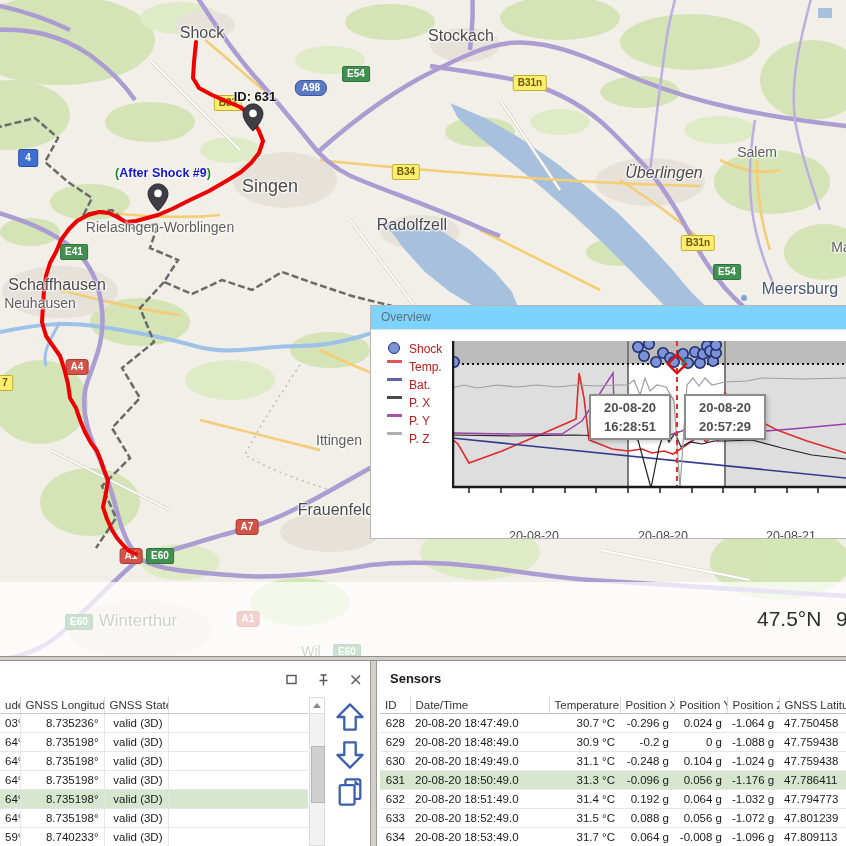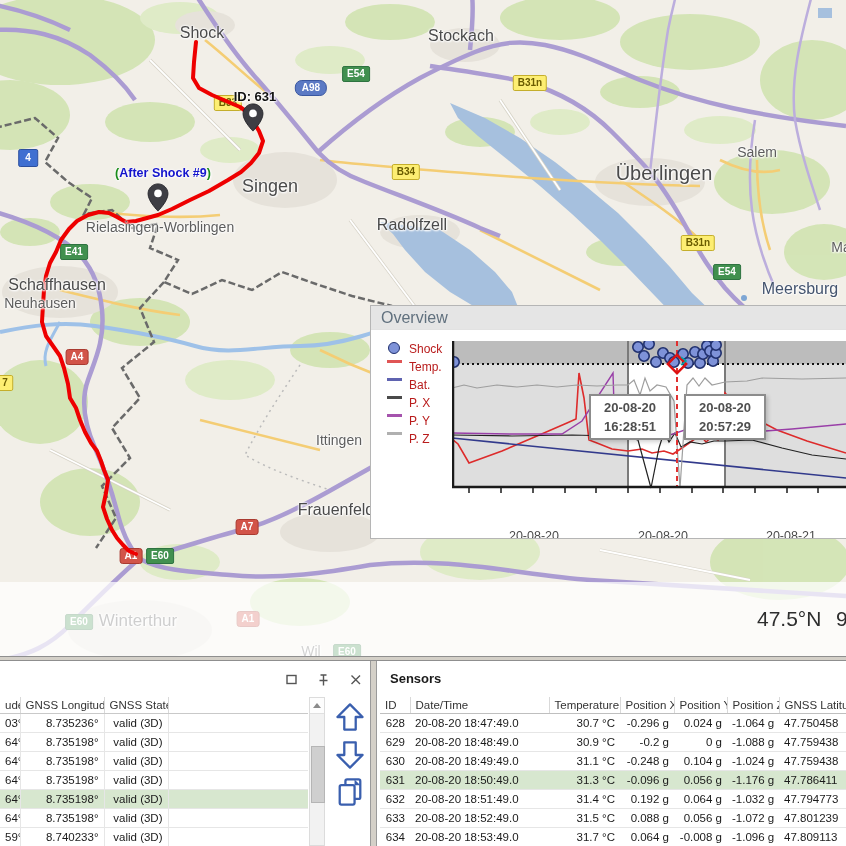--- a/index.html
+++ b/index.html
@@ -31,22 +31,22 @@
   .pin{position:absolute;width:22px;height:29px}
   .pin-label{position:absolute;transform:translate(-50%,-50%);white-space:nowrap;font-weight:bold;font-size:13px;
              text-shadow:0 0 2px #fff,0 0 3px #fff,1px 1px 2px #fff}
   .pin-label .pre,.pin-label .post{color:#1a8c1a}
   .pin-label.shock{color:#1414cc;font-size:12.5px}
   .pin-label.id{color:#111}
 
   
   #overview{position:absolute;left:370px;top:305px;width:476px;height:232px;background:#fff;
             border:1px solid #b5b5b5;z-index:7;overflow:hidden}
-  #ov-header{height:23px;background:#e5e5e5;border-bottom:1px solid #e2e2e2;color:#60707e;
-             font-size:16px;line-height:23px;padding-left:10px}
+  #ov-header{height:23px;background:#7dd3fc;border-bottom:1px solid #e2e2e2;color:#60707e;
+             font-size:12px;line-height:23px;padding-left:10px}
   #legend{position:absolute;left:16px;top:36px}
   .leg-item{height:18px;display:flex;align-items:flex-start;font-size:12px;color:#b91c1c}
   .leg-swatch{width:15px;height:3px;margin-right:7px}
   .leg-circle{width:10px;height:10px;border-radius:50%;margin-right:9px;margin-left:1px}
   #plot{position:absolute;left:81px;top:35px;width:394px;height:153px}
   .tooltip{position:absolute;background:#fff;border:2px solid #8c8c8c;color:#4f4f4f;font-weight:bold;
            font-size:13px;text-align:center;line-height:19px;padding-top:2px;z-index:3;
            box-shadow:2px 2px 4px rgba(0,0,0,.18)}
   .xlabel{position:absolute;width:92px;text-align:center;font-size:12.5px;color:#4a4a4a;line-height:17px}
 
@@ -204,42 +204,42 @@
         <div class="badge badge-y" style="left: 228px; top: 103px;">B33</div>
         <div class="badge badge-y" style="left: 406px; top: 172px;">B34</div>
         <div class="badge badge-y" style="left: 530px; top: 83px;">B31n</div>
         <div class="badge badge-y" style="left: 698px; top: 243px;">B31n</div>
         <div class="badge badge-g" style="left: 356px; top: 74px;">E54</div>
         <div class="badge badge-g" style="left: 727px; top: 272px;">E54</div>
         <div class="badge badge-g" style="left: 74px; top: 252px;">E41</div>
         <div class="badge badge-b" style="left: 311px; top: 88px;">A98</div>
         <div class="badge badge-bs" style="left: 28px; top: 158px;">4</div>
         <div class="badge badge-y" style="left: 5px; top: 383px;">7</div>
-        <div class="badge badge-r" style="left: 77px; top: 357px;">A4</div>
+        <div class="badge badge-r" style="left: 77px; top: 367px;">A4</div>
         <div class="badge badge-r" style="left: 247px; top: 527px;">A7</div>
         <div class="badge badge-r" style="left: 131px; top: 556px;">A1</div>
         <div class="badge badge-g" style="left: 160px; top: 556px;">E60</div>
         <div class="badge badge-g" style="left: 79px; top: 622px;">E60</div>
         <div class="badge badge-r" style="left: 248px; top: 619px;">A1</div>
         <div class="badge badge-g" style="left: 347px; top: 652px;">E60</div>
       </div>
 
     <svg id="route-layer" width="846" height="656" viewBox="0 0 846 656">
       <polyline id="route" fill="none" stroke="#ee0000" stroke-width="4" stroke-linejoin="round" stroke-linecap="round" points="196,42 194,62 193,78 199,88 212,95 226,101 240,107 247,112 253,121 259,131 263,141 259,153 251,163 241,172 228,180 209,191 190,200 172,209 158,215 147,218 136,221 126,222 117,217 109,213 99,212 88,215 77,221 69,229 61,240 56,252 50,263 46,276 44,290 43,305 42,322 46,336 53,346 60,356 64,368 68,384 70,398 76,408 80,420 85,432 91,443 97,451 101,461 104,470 108,480 106,493 103,507 107,519 112,530 117,538 123,545 129,551 136,554"></polyline>
     </svg>
 
     <div id="label-layer">
         <div class="mlabel city" style="left: 202px; top: 33px; font-size: 16px;">Shock</div>
         <div class="mlabel city" style="left: 461px; top: 36px; font-size: 16px;">Stockach</div>
         <div class="mlabel city" style="left: 270px; top: 186px; font-size: 18px;">Singen</div>
         <div class="mlabel city" style="left: 412px; top: 225px; font-size: 16px;">Radolfzell</div>
         <div class="mlabel town" style="left: 160px; top: 227px; font-size: 14px;">Rielasingen-Worblingen</div>
         <div class="mlabel city" style="left: 57px; top: 285px; font-size: 16px;">Schaffhausen</div>
         <div class="mlabel town" style="left: 40px; top: 303px; font-size: 14px;">Neuhausen</div>
-        <div class="mlabel city" style="left: 664px; top: 173px; font-size: 20px;">Überlingen</div>
+        <div class="mlabel city" style="left: 664px; top: 173px; font-size: 16px; font-style: italic;">Überlingen</div>
         <div class="mlabel town" style="left: 757px; top: 152px; font-size: 14px;">Salem</div>
         <div class="mlabel water-city" style="left: 800px; top: 289px; font-size: 16px;">Meersburg</div>
         <div class="mlabel town" style="left: 841px; top: 247px; font-size: 14px;">Ma</div>
         <div class="mlabel town" style="left: 318px; top: 440px; font-size: 14px; margin-left: 21px;">Ittingen</div>
         <div class="mlabel city" style="left: 336px; top: 510px; font-size: 16px;">Frauenfeld</div>
         <div class="mlabel city" style="left: 138px; top: 621px; font-size: 17px;">Winterthur</div>
         <div class="mlabel town" style="left: 311px; top: 651px; font-size: 14px;">Wil</div>
       </div>
     <div id="marker-layer">
         <div class="pin" style="left: 242px; top: 103px; pointer-events: auto;">

